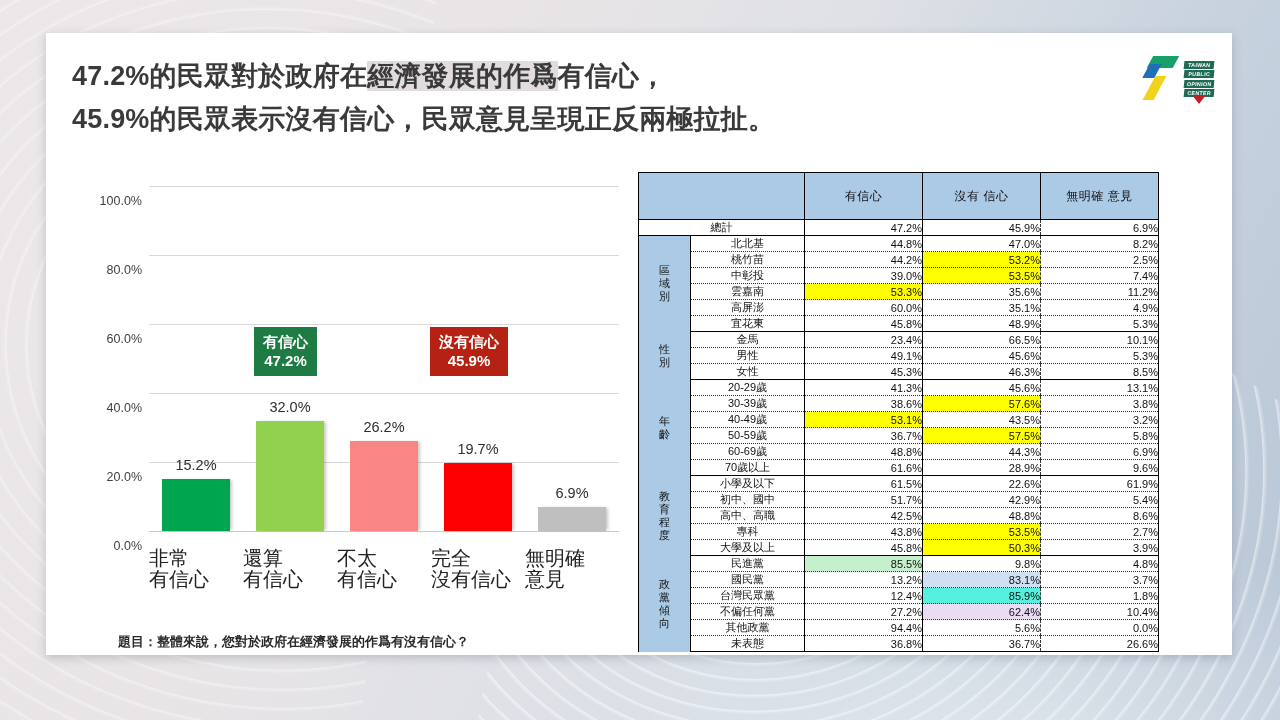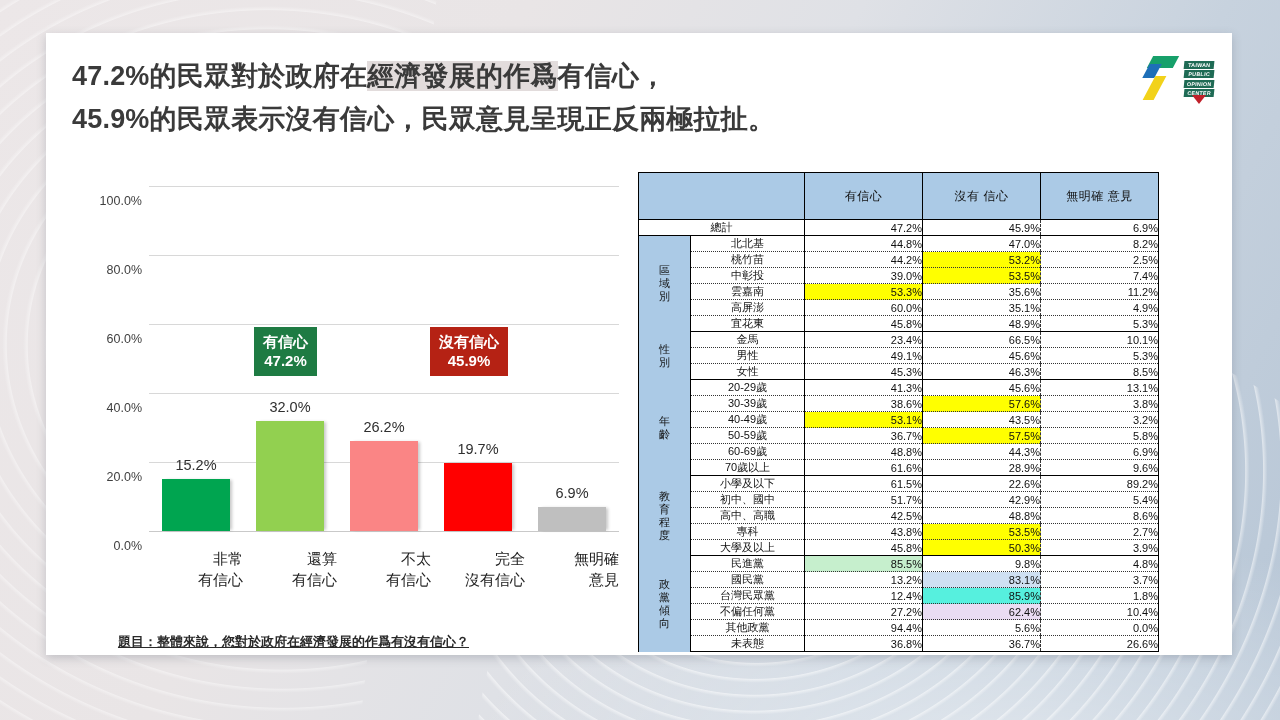--- a/index.html
+++ b/index.html
@@ -134,35 +134,35 @@
   }
   .bar {
     position: absolute; bottom: 0; left: 6px; width: 68px;
     box-shadow: 3px 0 3px -1px rgba(0,0,0,.22);
   }
   .barlabel {
     position: absolute; left: 0; width: 94px; text-align: center;
     font-size: 14.5px; color: #2f2f2f;
   }
   .xlabel {
-    position: absolute; top: 362px; width: 94px; text-align: right;
-    font-size: 15px; line-height: 21px; color: #222;
+    position: absolute; top: 362px; width: 94px; text-align: left;
+    font-size: 20px; line-height: 21px; color: #222;
   }
 
   .callout {
     position: absolute;
     padding: 5px 9px 6px;
     color: #fff; text-align: center;
     font-size: 15px; line-height: 19px; font-weight: 700;
     white-space: nowrap;
   }
 
   #question {
     position: absolute; left: 72px; top: 600px;
-    font-size: 13px; font-weight: 700; color: #2a2a2a; text-decoration: underline;
+    font-size: 13px; font-weight: 700; color: #2a2a2a;
   }
 
   
   #tablewrap {
     position: absolute;
     left: 592px; top: 139px;
     width: 520px;
   }
   table.poll {
     border-collapse: collapse;
@@ -459,21 +459,21 @@
             <tr>
               <td class="grp" rowspan="5">
                 <div>教</div>
                 <div>育</div>
                 <div>程</div>
                 <div>度</div>
               </td>
               <td class="lbl">小學及以下</td>
               <td class="val">61.5%</td>
               <td class="val dash-right">22.6%</td>
-              <td class="val">89.2%</td>
+              <td class="val">61.9%</td>
             </tr>
             <tr>
               <td class="lbl">初中、國中</td>
               <td class="val">51.7%</td>
               <td class="val dash-right">42.9%</td>
               <td class="val">5.4%</td>
             </tr>
             <tr>
               <td class="lbl">高中、高職</td>
               <td class="val">42.5%</td>

